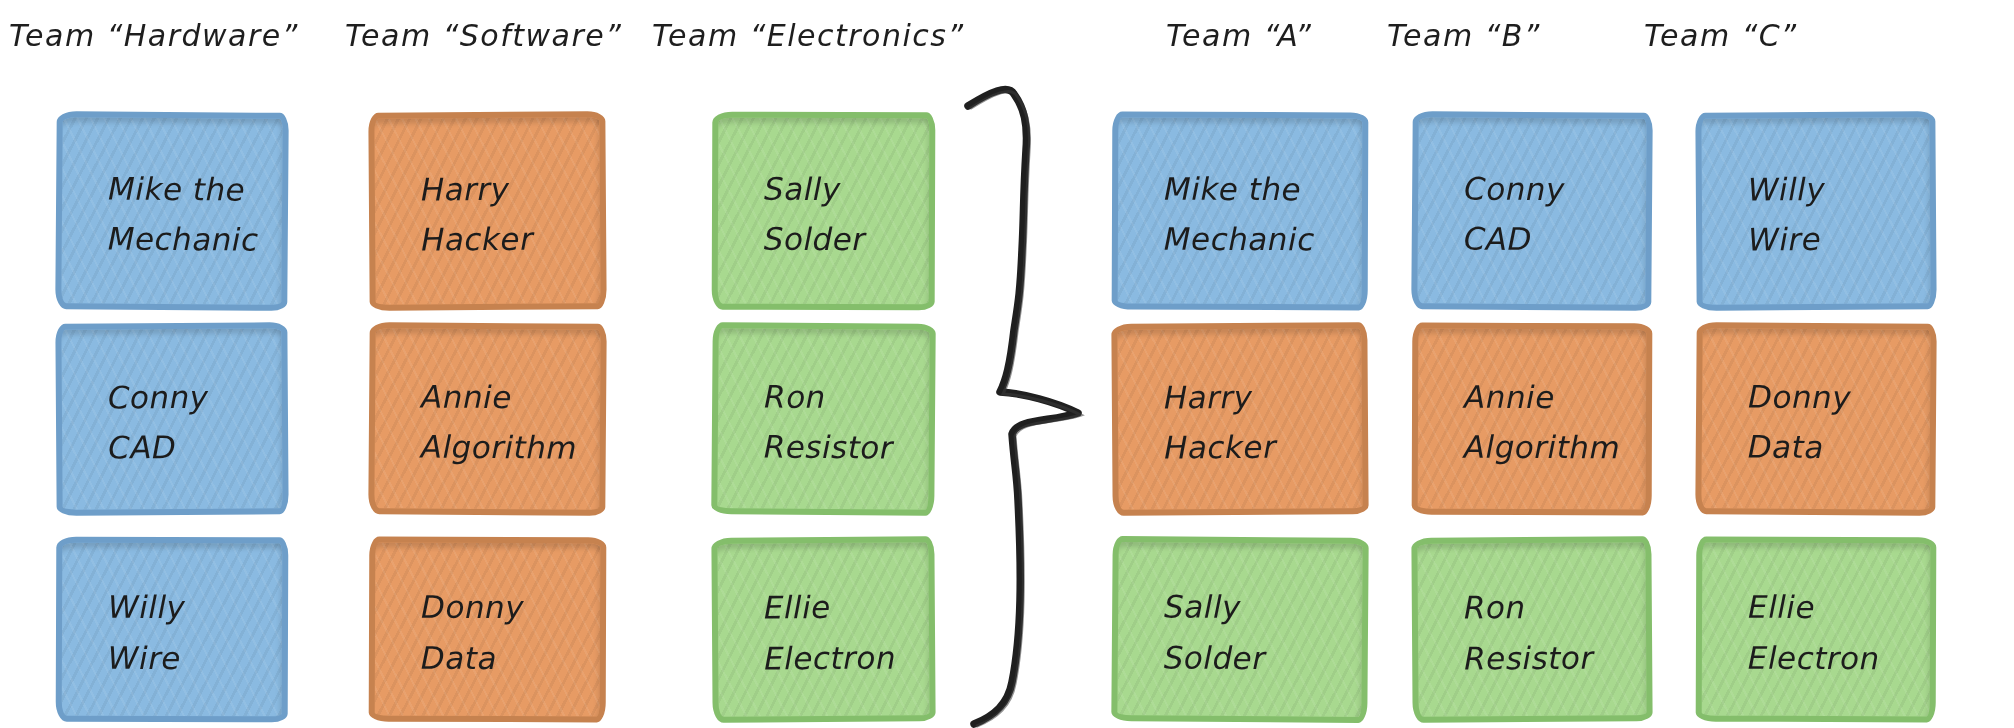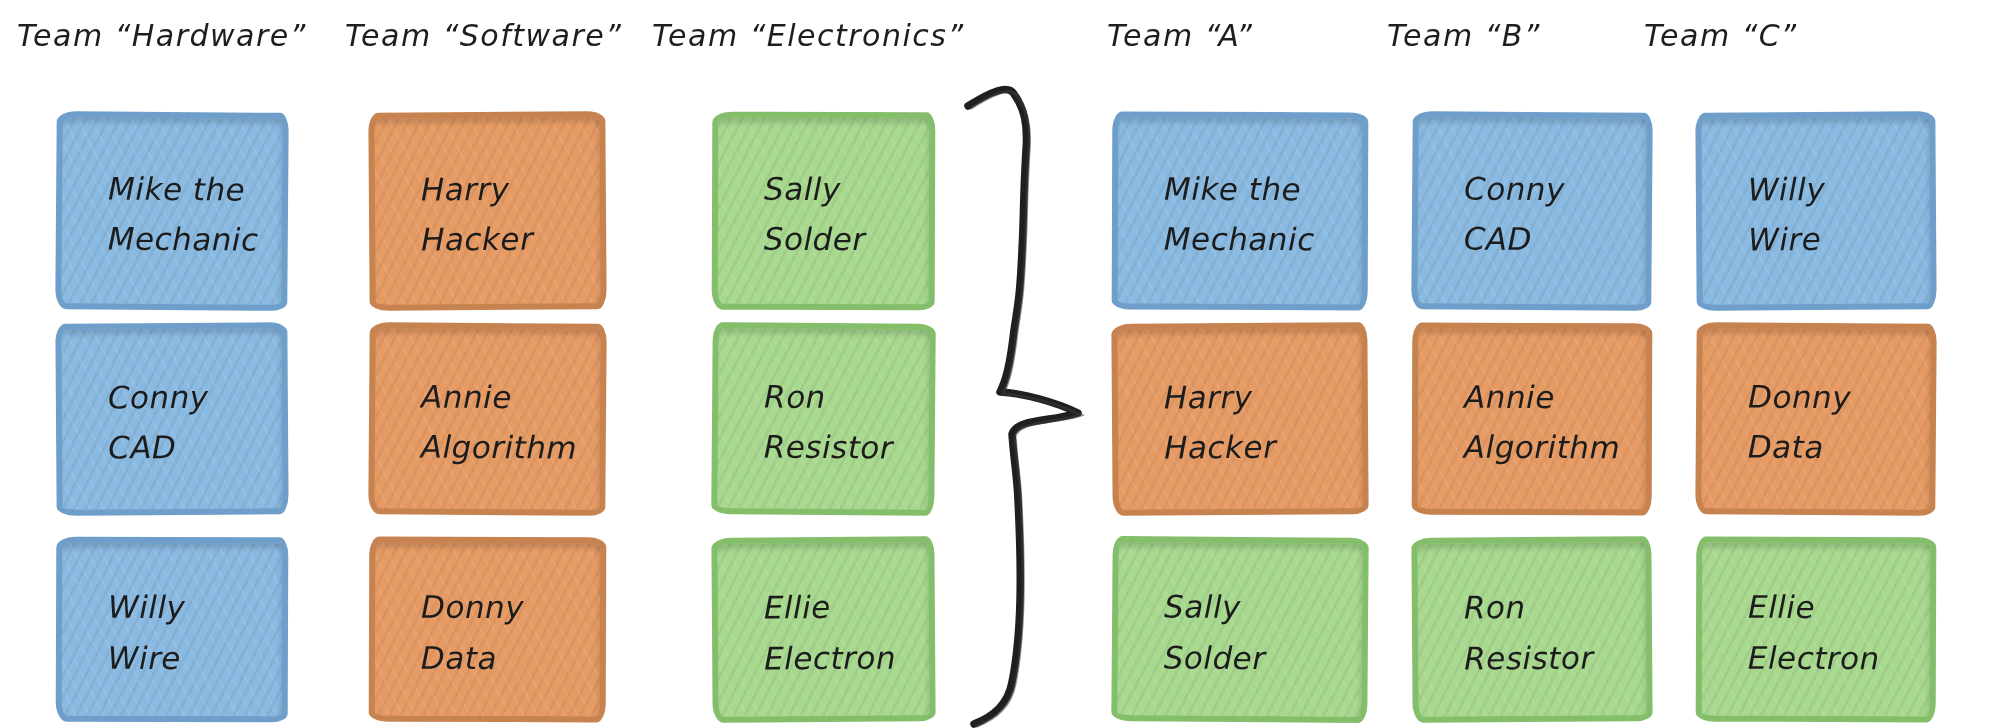--- a/index.html
+++ b/index.html
@@ -47,25 +47,25 @@
   .tilt-c{transform:rotate(0.2deg);}
   .ln{white-space:nowrap;}
   
   .brace{position:absolute;left:950px;top:80px;width:145px;height:648px;}
 </style>
 </head>
 <body>
 
 <div class="stage">
 
-  <div class="hdr" style="left:17px">Team “Hardware”</div>
+  <div class="hdr" style="left:9px">Team “Hardware”</div>
   <div class="hdr" style="left:345px">Team “Software”</div>
   <div class="hdr" style="left:652px">Team “Electronics”</div>
 
-  <div class="hdr" style="left:1107px">Team “A”</div>
+  <div class="hdr" style="left:1166px">Team “A”</div>
   <div class="hdr" style="left:1387px">Team “B”</div>
   <div class="hdr" style="left:1644px">Team “C”</div>
 
   <div class="note blue c1 r1 rad-a tilt-a">
     <div class="ln">Mike the</div>
     <div class="ln">Mechanic</div>
   </div>
   <div class="note blue c1 r2 rad-b tilt-b">
     <div class="ln">Conny</div>
     <div class="ln">CAD</div>

